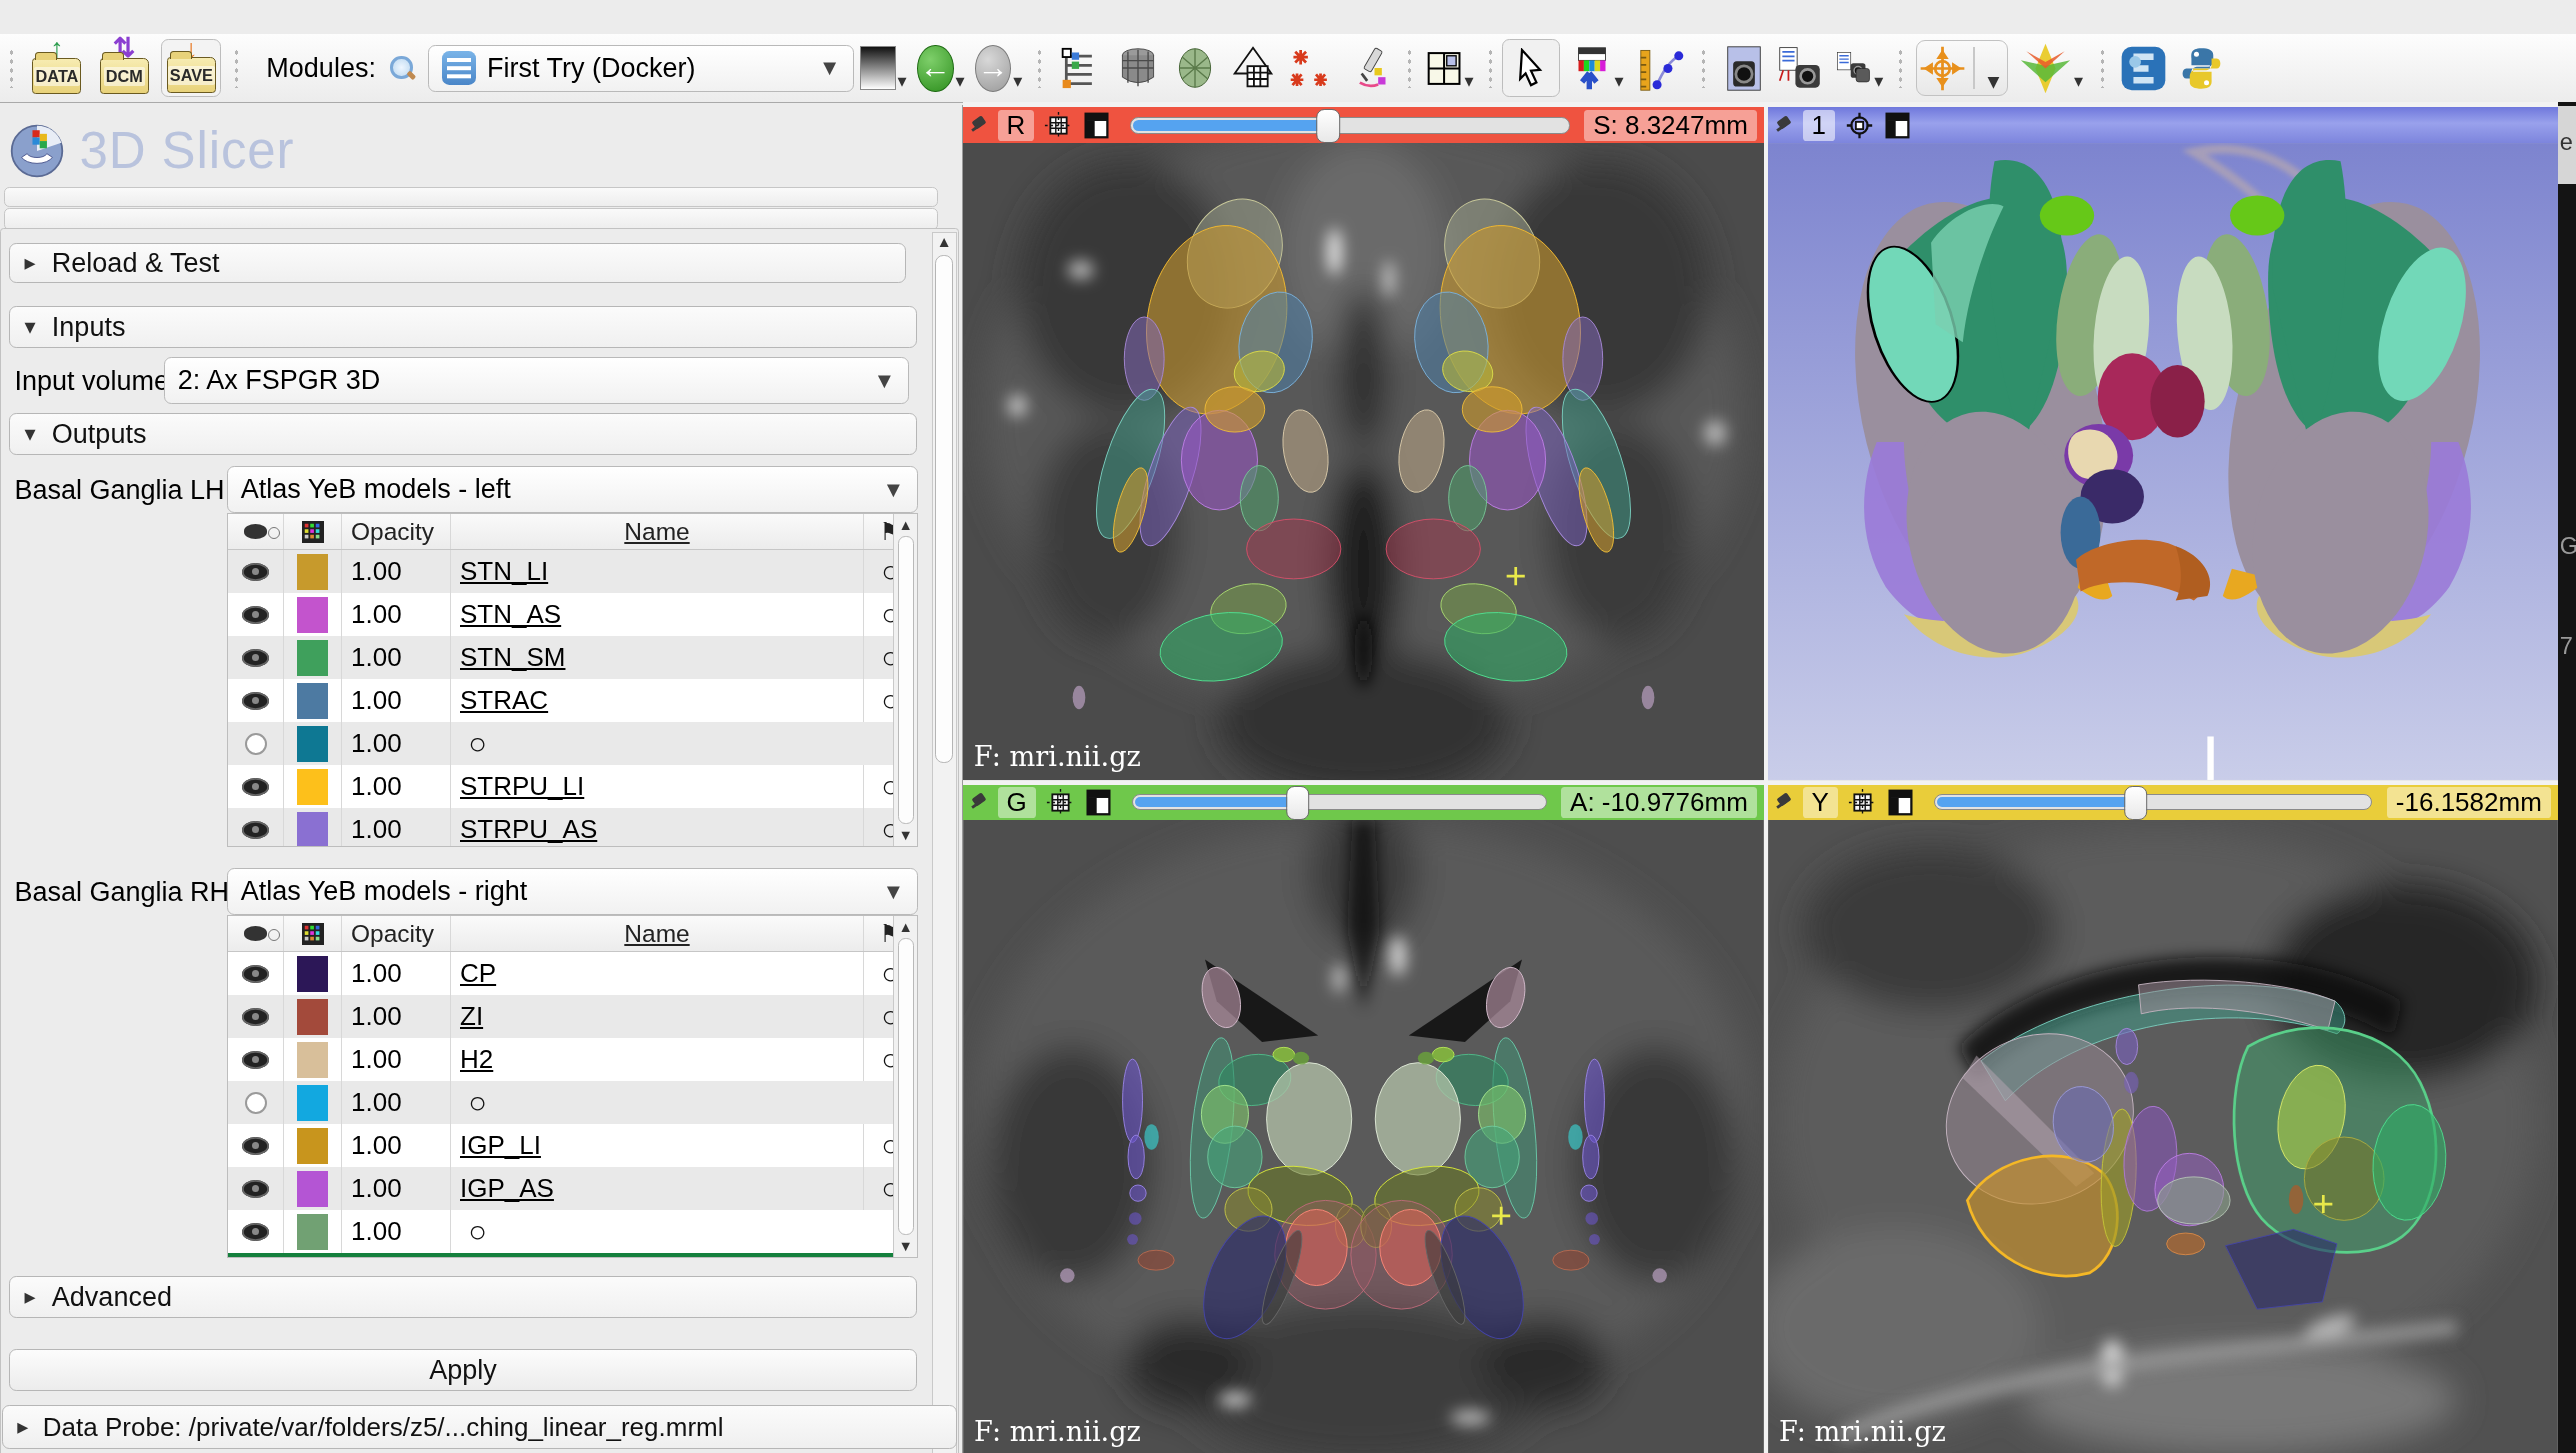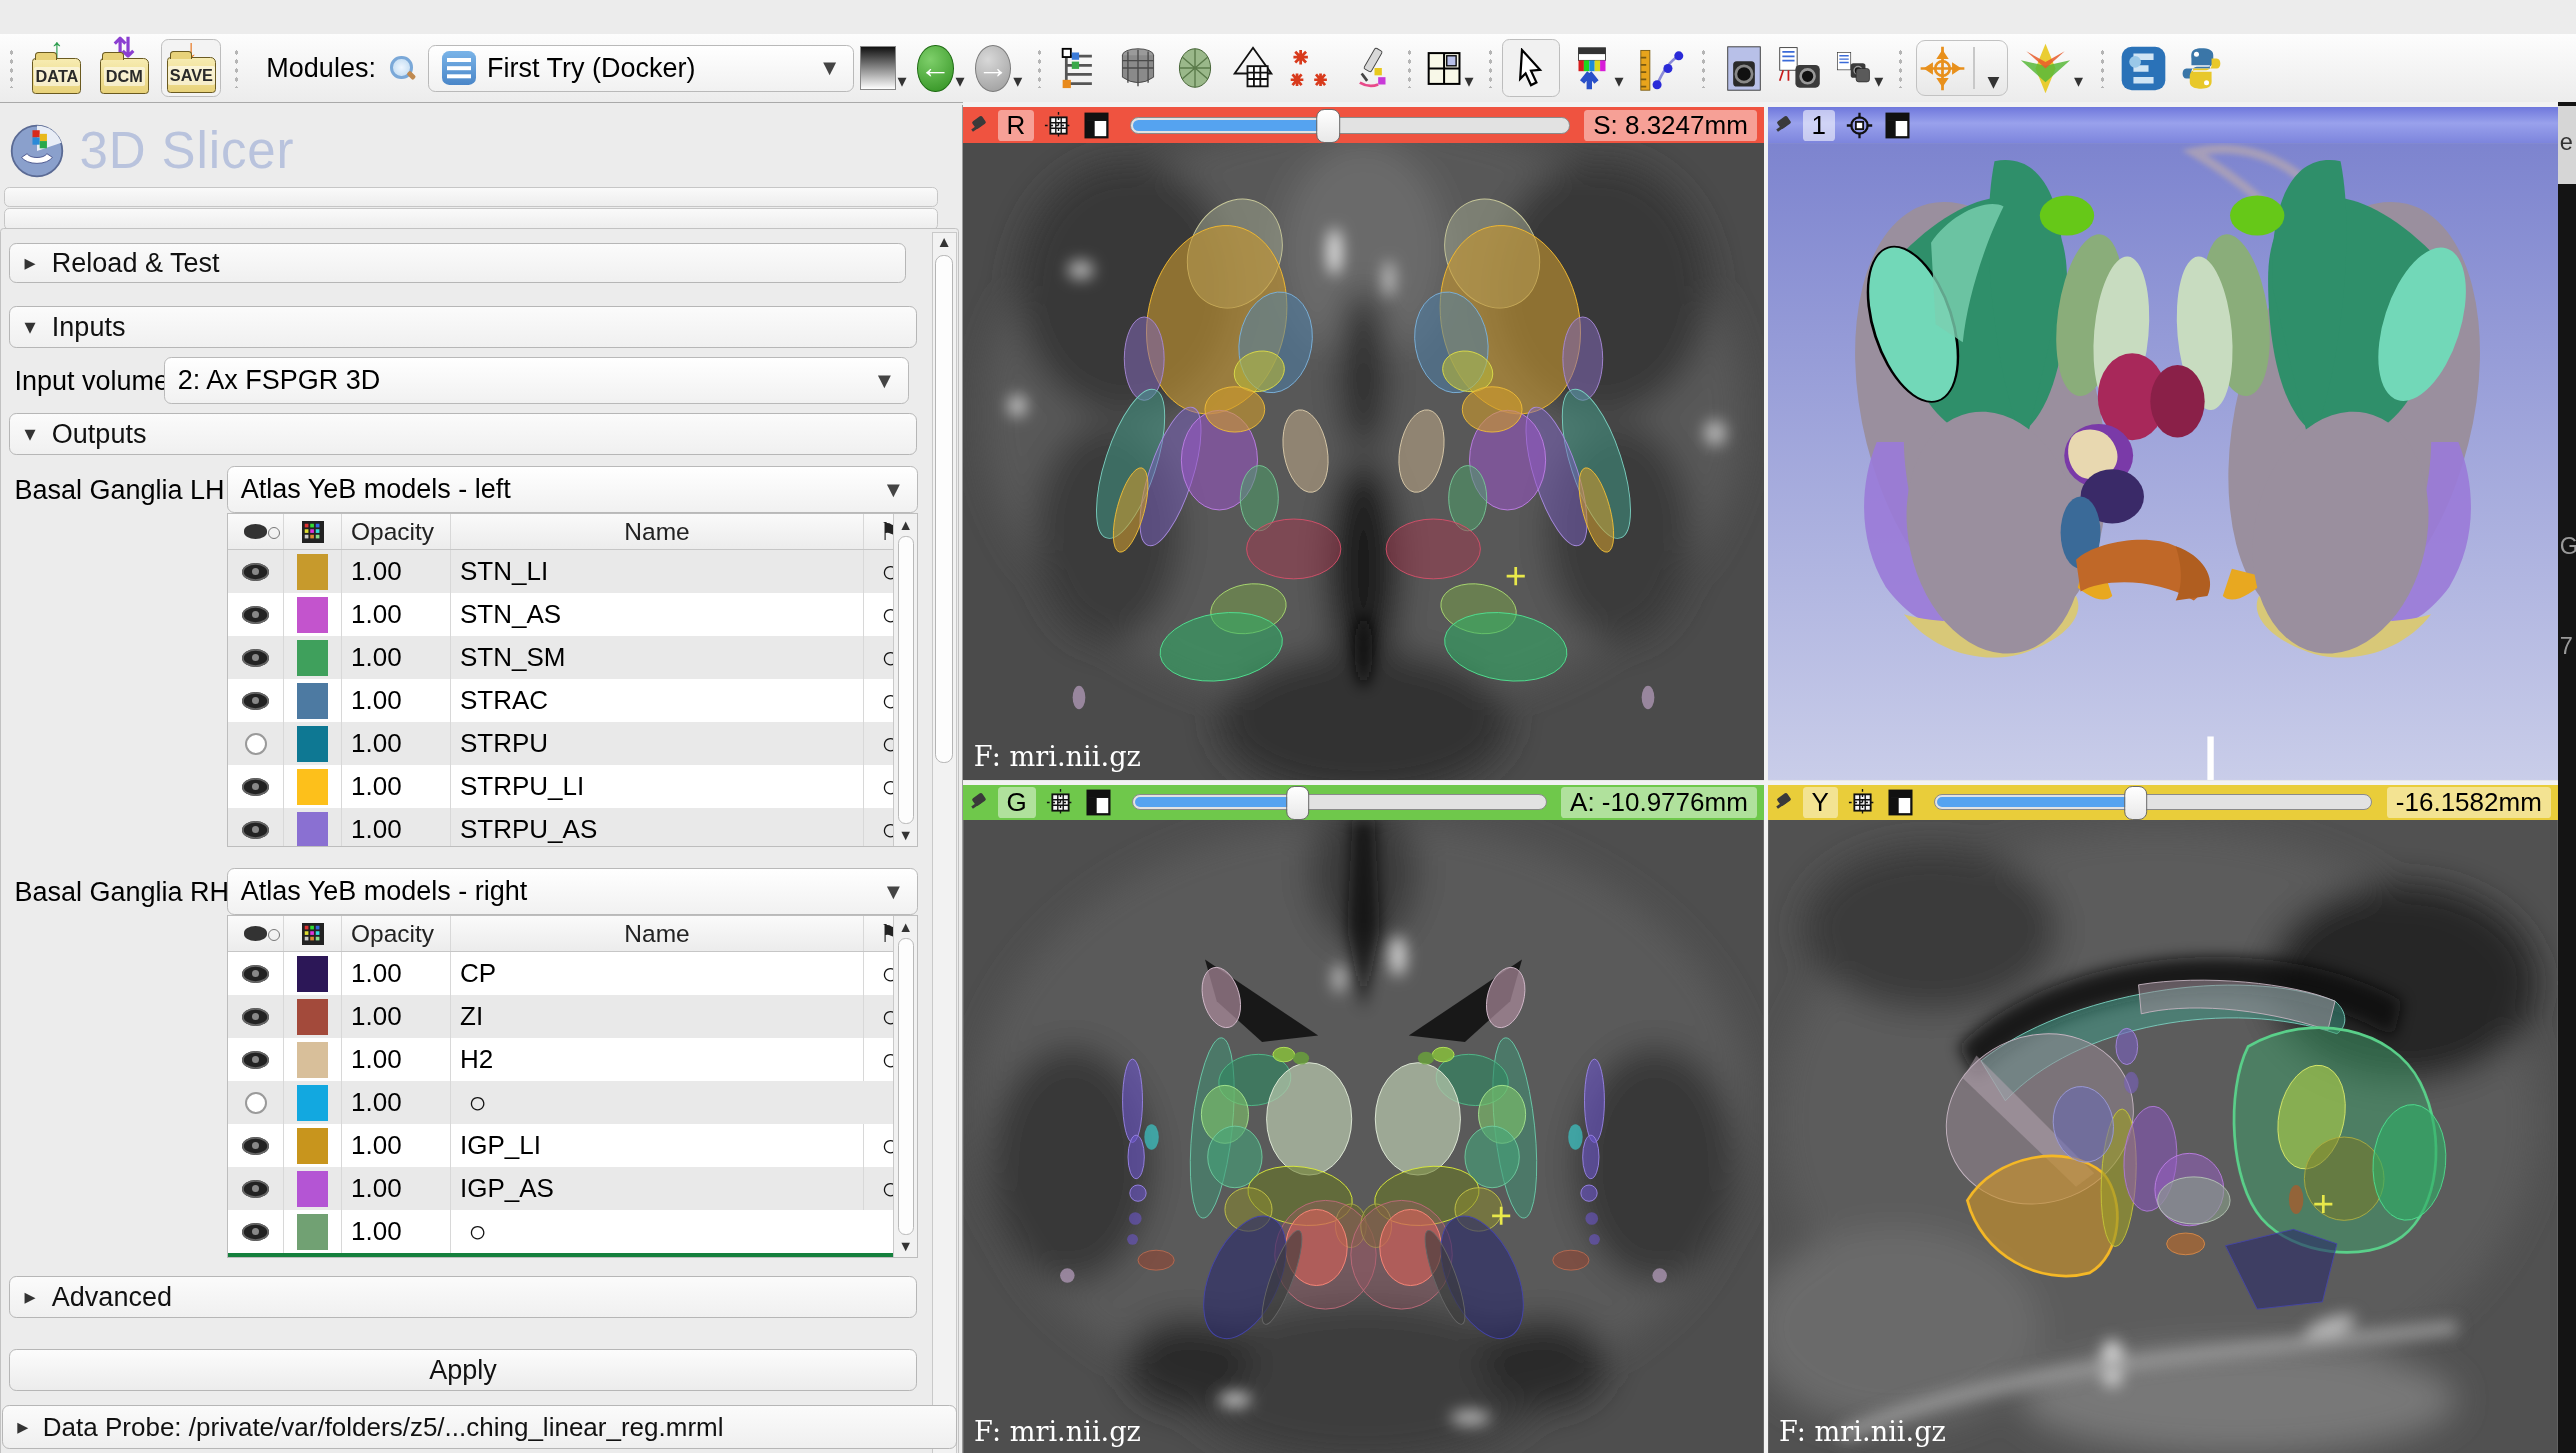--- a/index.html
+++ b/index.html
@@ -72,21 +72,21 @@
   .panel .combo { position:absolute; }
 
   
   .mtable { position:absolute; background:#15803d; border:1.8px solid #bdbdbd; overflow:hidden; }
   .mt-header { display:flex; height:36px; background:linear-gradient(#fafafa,#ececec);
     border-bottom:1.8px solid #c6c6c6; align-items:center; font-size:24.5px; color:#222; }
   .mt-col { display:flex; align-items:center; justify-content:center; height:100%; border-right:0.9px solid #d8d8d8; }
   .mt-eye { width:56px; flex:none; }
   .mt-color { width:58px; flex:none; }
   .mt-op { width:109px; flex:none; justify-content:flex-start; padding-left:9px; }
-  .mt-name { flex:1; }
+  .mt-name { flex:1;text-decoration:underline; }
   .mt-flag { width:53px; flex:none; border-right:none; }
   .mt-body { position:relative; }
   .mt-row { display:flex; height:43px; align-items:center; font-size:26px; color:#000; background:#fff; }
   .mt-row.odd { background:#e9e9e9; }
   .mt-row .mt-name { justify-content:flex-start; padding-left:9px; }
   .eye { width:27px; height:18px; border-radius:50%; background:#222;
     box-shadow:0 0 0 1.8px #666 inset; position:relative; }
   .eye:after { content:""; position:absolute; left:10px; top:5.4px; width:7.3px; height:7.3px; border-radius:50%; background:#888; }
   .eye.closed { background:#fff; box-shadow:none; border:2.7px solid #9a9a9a; width:22px; height:22px; border-radius:50%; }
   .eye.closed:after { display:none; }
@@ -457,21 +457,20 @@
             </span>
   </div>
           <div class="mt-row odd">
     <span class="mt-col mt-eye">
               <span class="eye closed"></span>
             </span>
     <span class="mt-col mt-color">
               <span class="swatch" style="background: rgb(14, 120, 147);"></span>
             </span>
     <span class="mt-col mt-op cell-op">1.00</span>
-    <span class="mt-col mt-name cell-name">STRPU</span>
     <span class="mt-col mt-flag">
               <span class="circ">○</span>
             </span>
   </div>
           <div class="mt-row">
     <span class="mt-col mt-eye">
               <span class="eye"></span>
             </span>
     <span class="mt-col mt-color">
               <span class="swatch" style="background: rgb(253, 192, 27);"></span>

